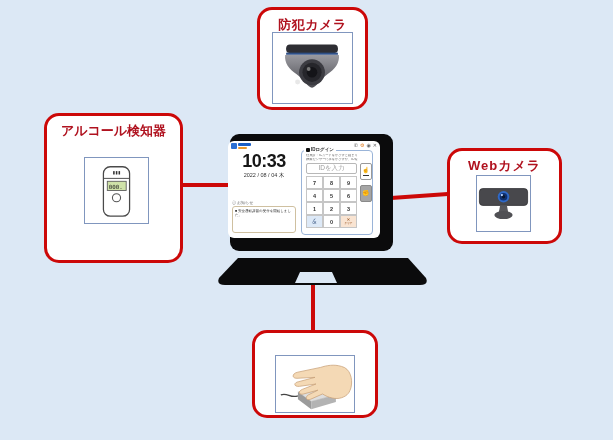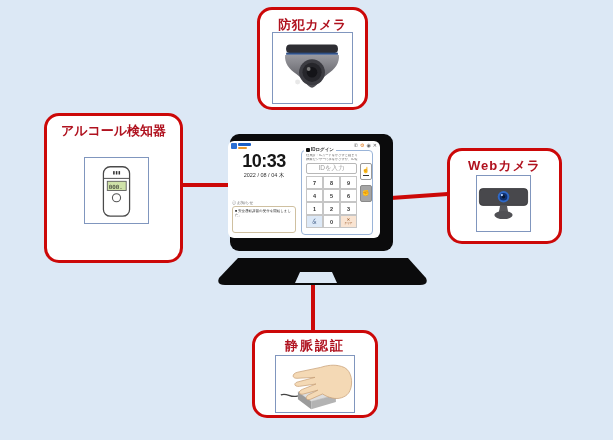--- a/index.html
+++ b/index.html
@@ -133,21 +133,20 @@
         <circle cx="27.5" cy="21.5" r="4" fill="#10306e"></circle>
         <circle cx="27.5" cy="21.5" r="1.8" fill="#0a1830"></circle>
         <circle cx="25.8" cy="19.8" r="1.2" fill="#bcd6ff"></circle>
         <path d="M 24,30.5 L 31,30.5 L 32.5,38 L 22.5,38 Z" fill="#57575b"></path>
         <ellipse cx="27.5" cy="40.5" rx="9.5" ry="4.2" fill="#505054"></ellipse>
       </svg>
     </div>
   </div>
 
   <div class="dev-box" style="left:252px;top:330px;width:126px;height:88px;">
-    <div class="dev-title" style="margin-top:4px;letter-spacing:2px;">静脈認証</div>
     <div class="imgbox" style="left:20px;top:22px;width:80px;height:58px;">
       <svg width="78" height="56" viewBox="0 0 80 59">
         <path d="M 22,42 C 14,45 11,38 4,41" stroke="#444" stroke-width="1.3" fill="none"></path>
         <polygon points="22,38 48,32 62,41 36,48" fill="#dedede" stroke="#aaa" stroke-width="0.5"></polygon>
         <polygon points="22,38 36,48 36,56 22,45.5" fill="#9b9b9b"></polygon>
         <polygon points="36,48 62,41 62,48.5 36,56" fill="#b3b3b3"></polygon>
         <path d="M 78,33 C 80,24 77,13 68,11 C 60,8.5 52,10 46,12
                  L 22,17 C 16,18 15,23.5 21,23.5 L 40,22.5
                  L 23,27 C 17,28 17.5,32.5 23.5,32 L 41,29.5
                  L 27,35 C 21.5,37 23,41.5 28,40 L 43,36

